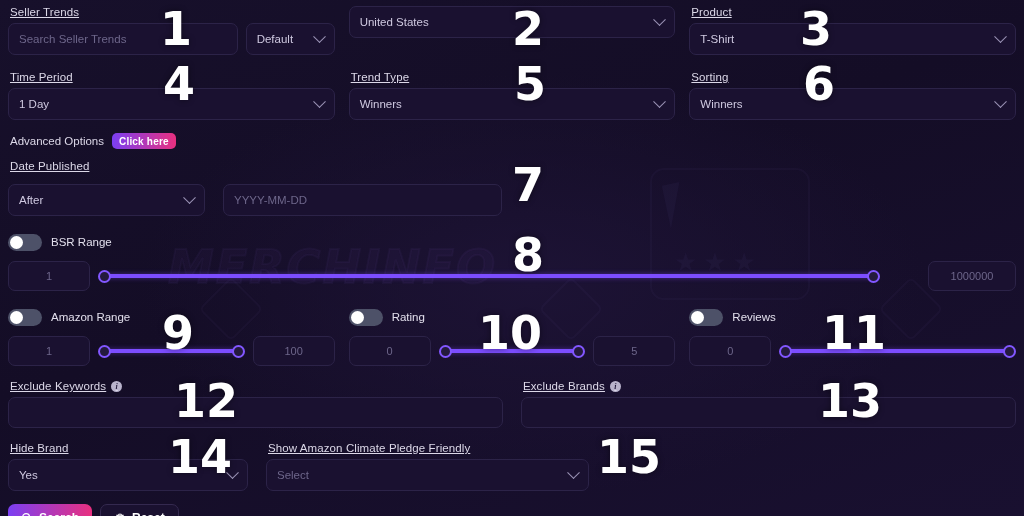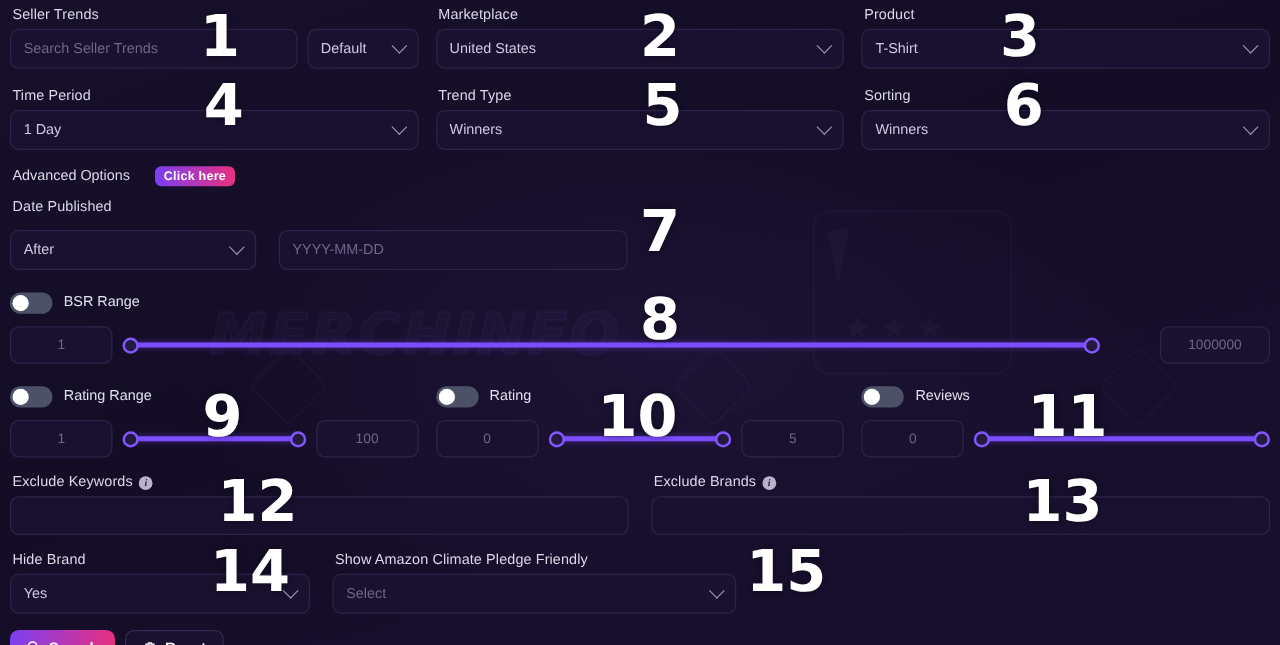--- a/index.html
+++ b/index.html
@@ -61,21 +61,21 @@
   .bg-d2 { left: 548px; top: 286px; }
   .bg-d3 { left: 888px; top: 286px; }
 
   
   .row { display: flex; gap: 14px; position: relative; }
   .col { flex: 1 1 0; min-width: 0; }
 
   .label {
     font-size: 11.5px; color: #dcd8e8; font-weight: 500;
     margin: 0 0 5px 2px; letter-spacing: .1px;
-    display: flex; align-items: center; gap: 5px;
+    display: flex; align-items: center; gap: 5px; text-decoration: underline;
   }
 
   .field {
     height: 32px; width: 100%;
     background: #1a1130;
     border: 1px solid #2c2348;
     border-radius: 7px;
     display: flex; align-items: center;
     padding: 0 10px;
     font-size: 11.5px;
@@ -93,21 +93,21 @@
 
   .group-sep { height: 16px; }
 
   
   .search-combo { display: flex; gap: 8px; text-align: center; }
   .search-combo .sc-input { flex: 1 1 auto; }
   .search-combo .sc-select { width: 89px; flex: none; }
 
   
   .adv {
-    display: flex; align-items: center; gap: 20px;
+    display: flex; align-items: center; gap: 8px;
     margin: 13px 0 0 2px;
   }
   .adv-label { font-size: 11.5px; color: #dcd8e8; font-weight: 500; }
   .badge {
     background: linear-gradient(90deg, #7b3ff2 0%, #e8307f 100%);
     color: #fff; font-size: 10px; font-weight: 700;
     padding: 2.5px 7px; border-radius: 5px;
     letter-spacing: .2px;
   }
 
@@ -229,21 +229,20 @@
           <span class="ph">Search Seller Trends</span>
         </div>
         <div class="field select sc-select">
           <span>Default</span>
           <span class="chev"></span>
         </div>
       </div>
     </div>
 
     <div class="col">
-      <div class="label">Marketplace</div>
       <div class="field select">
         <span>United States</span>
         <span class="chev"></span>
       </div>
     </div>
 
     <div class="col">
       <div class="label">Product</div>
       <div class="field select">
         <span>T-Shirt</span>
@@ -316,21 +315,21 @@
     </div>
   </div>
 
   <div class="row" style="margin-top:16px">
 
     <div class="col">
       <div class="toggle-line">
         <div class="switch">
           <div class="knob"></div>
         </div>
-        <span class="toggle-label">Rating Range</span>
+        <span class="toggle-label">Amazon Range</span>
       </div>
       <div class="slider-row">
         <div class="num-box">1</div>
         <div class="slider">
           <div class="track"></div>
           <div class="handle left"></div>
           <div class="handle right"></div>
         </div>
         <div class="num-box">100</div>
       </div>

